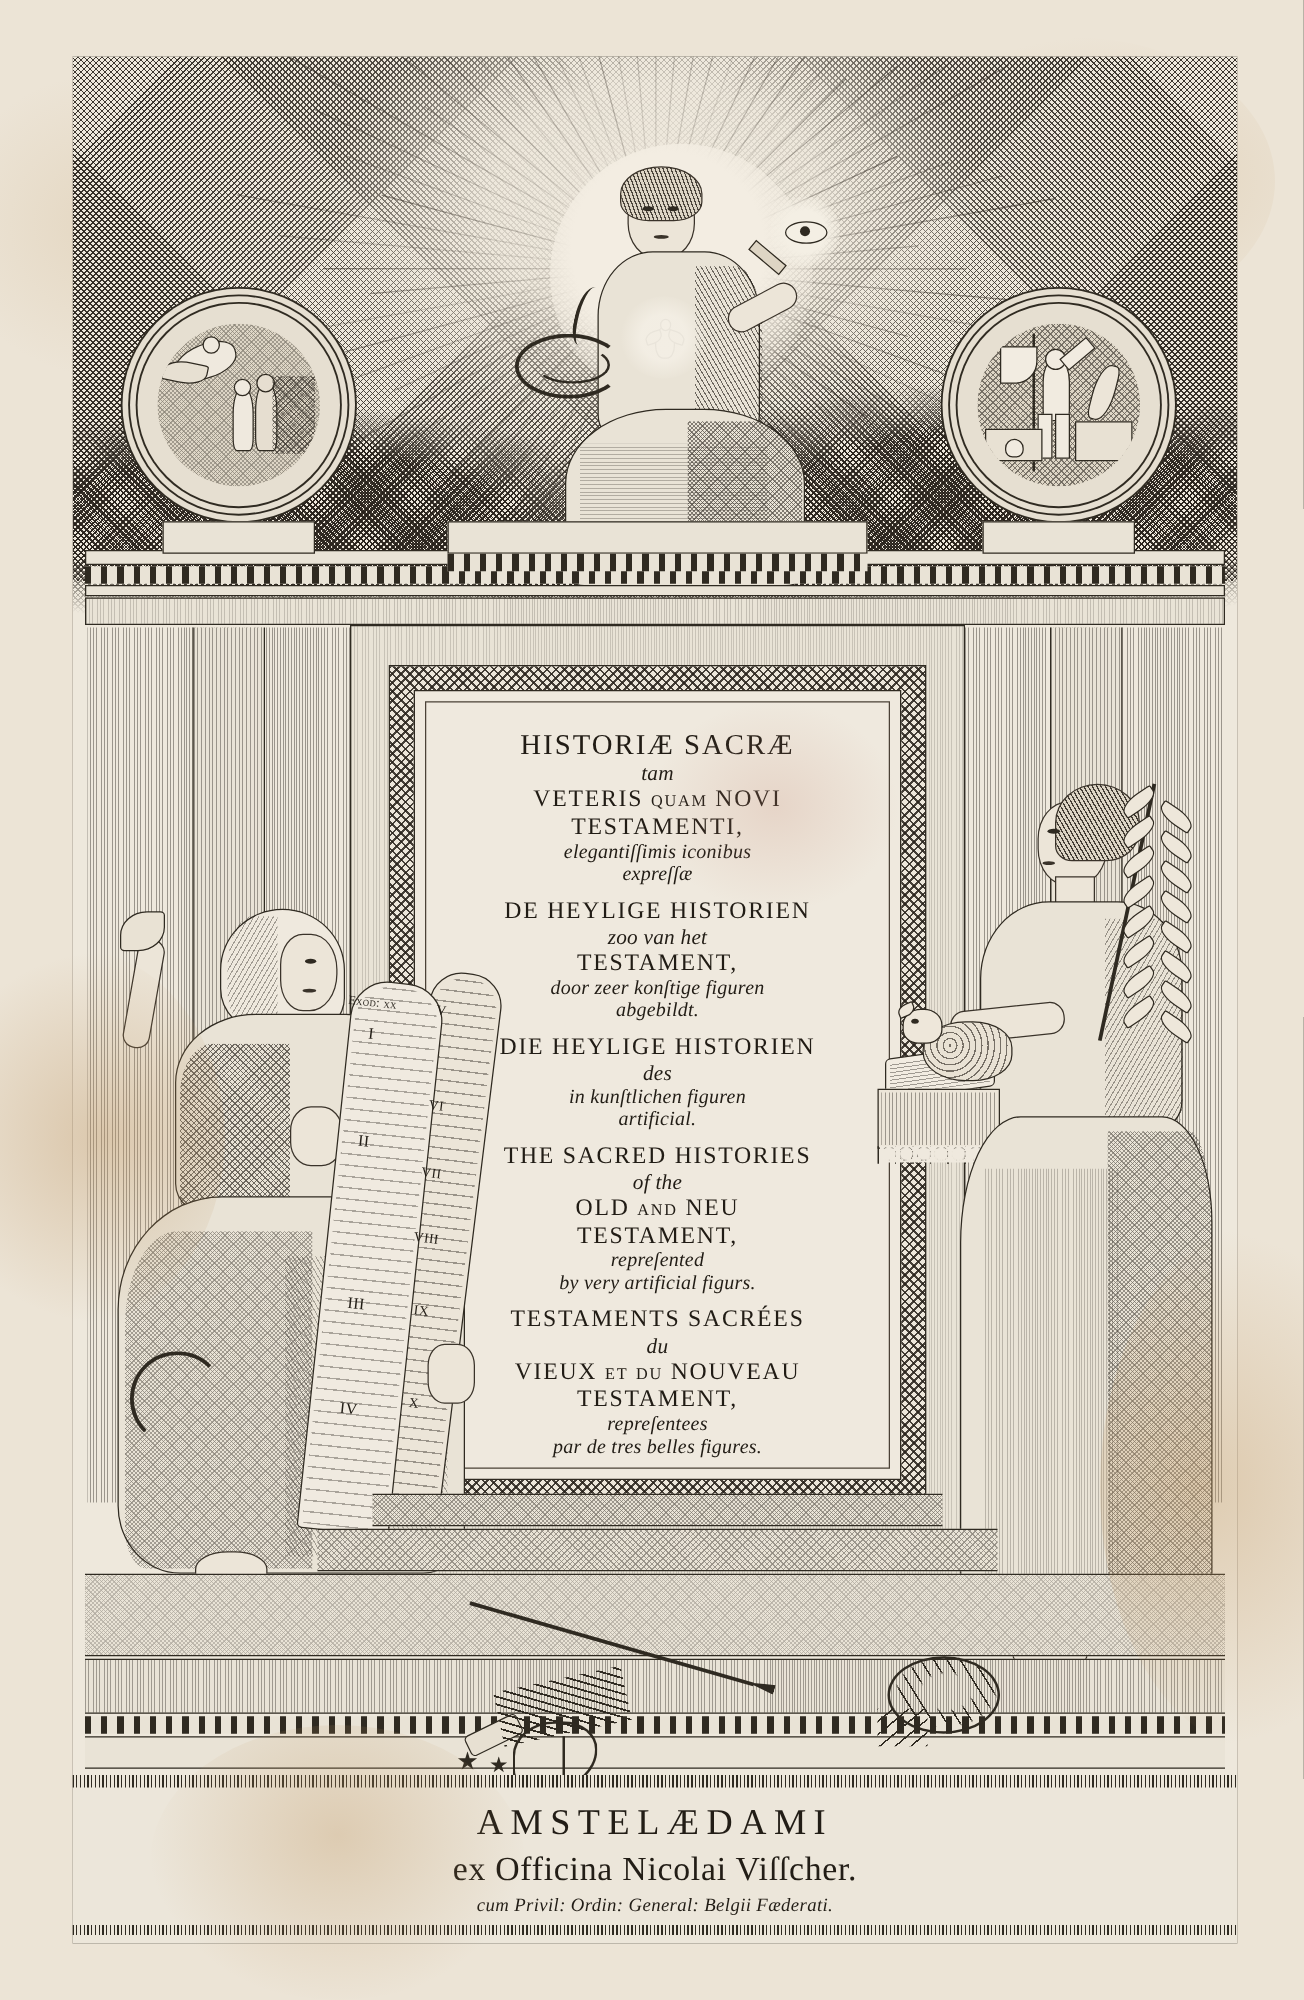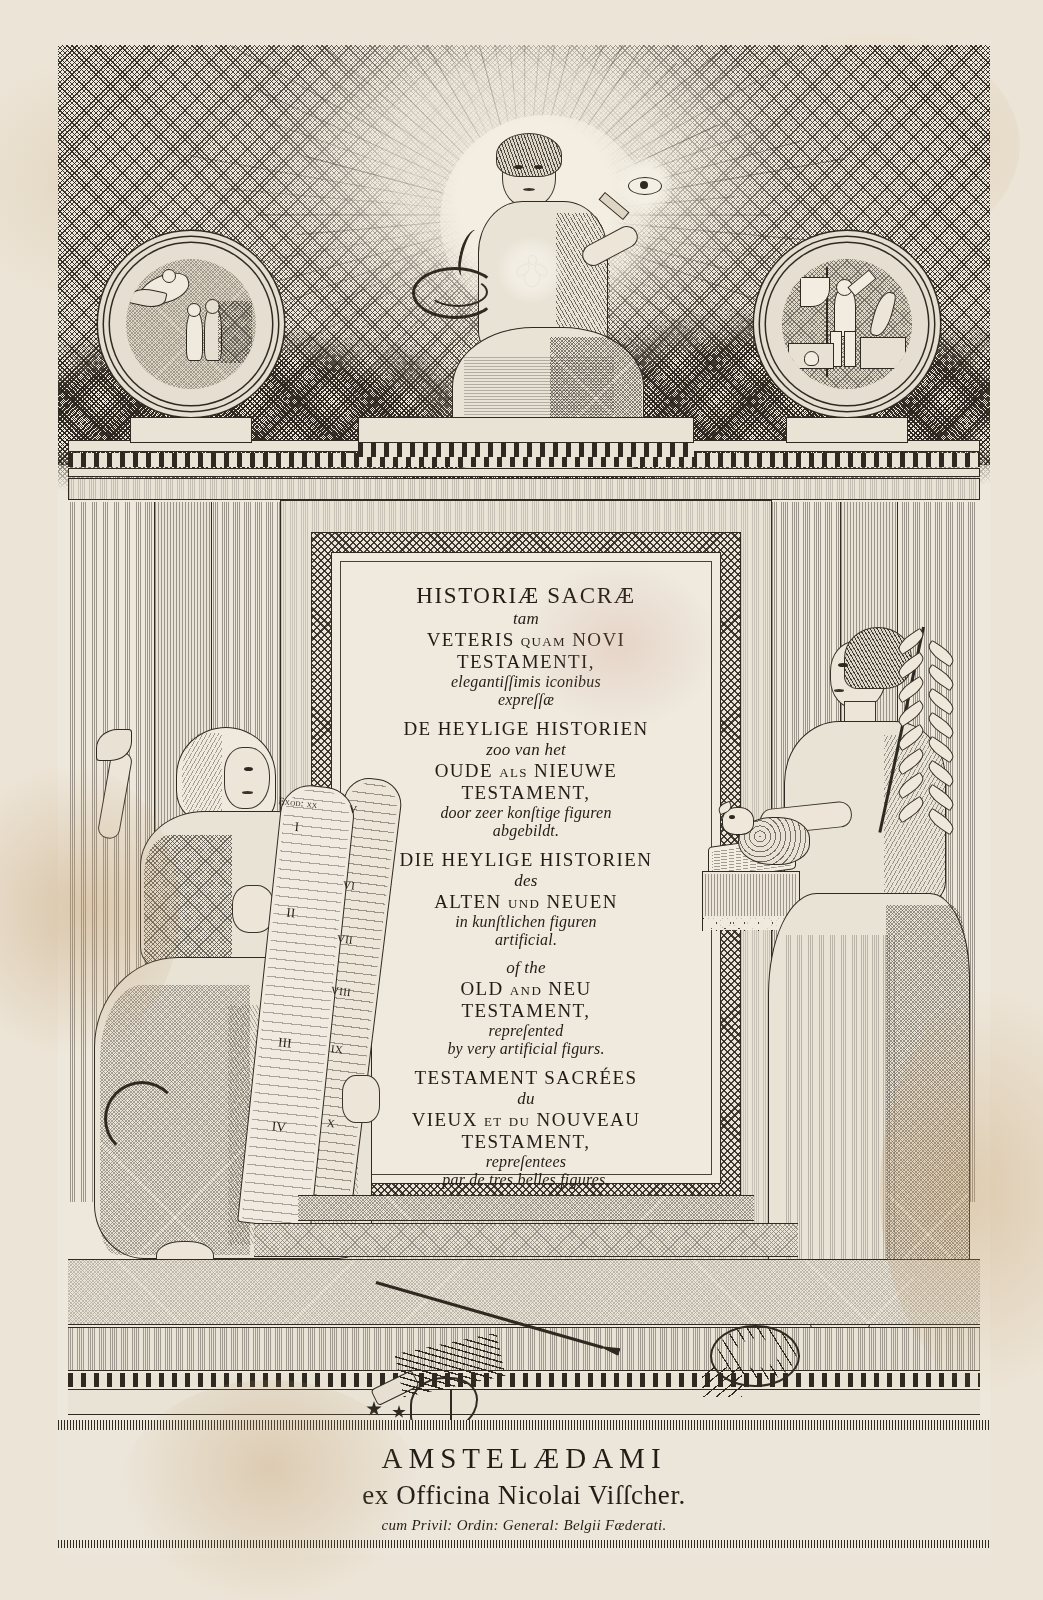--- a/index.html
+++ b/index.html
@@ -343,44 +343,43 @@
               <div class="sm">tam</div>
               <div class="t2">VETERIS quam NOVI</div>
               <div class="t2">TESTAMENTI,</div>
               <div class="sm2">elegantiſſimis iconibus</div>
               <div class="sm2">expreſſæ</div>
             </div>
 
             <div class="blk">
               <div class="t2">DE HEYLIGE HISTORIEN</div>
               <div class="sm">zoo van het</div>
-              <div class="t2">OUDE als NIEUWE</div>
               <div class="t2">TESTAMENT,</div>
               <div class="sm2">door zeer konſtige figuren</div>
               <div class="sm2">abgebildt.</div>
             </div>
 
             <div class="blk">
               <div class="t2">DIE HEYLIGE HISTORIEN</div>
               <div class="sm">des</div>
-              <div class="t2">ALTEN und NEUEN</div>
               <div class="sm2">in kunſtlichen figuren</div>
               <div class="sm2">artificial.</div>
             </div>
 
             <div class="blk">
+              <div class="t2">THE SACRED HISTORIES</div>
               <div class="sm">of the</div>
               <div class="t2">OLD and NEU</div>
               <div class="t2">TESTAMENT,</div>
               <div class="sm2">repreſented</div>
               <div class="sm2">by very artificial figurs.</div>
             </div>
 
             <div class="blk">
-              <div class="t2">TESTAMENT SACRÉES</div>
+              <div class="t2">TESTAMENTS SACRÉES</div>
               <div class="sm">du</div>
               <div class="t2">VIEUX et du NOUVEAU</div>
               <div class="t2">TESTAMENT,</div>
               <div class="sm2">repreſentees</div>
               <div class="sm2">par de tres belles figures.</div>
             </div>
 
           </div>
         </div>
       </div>

